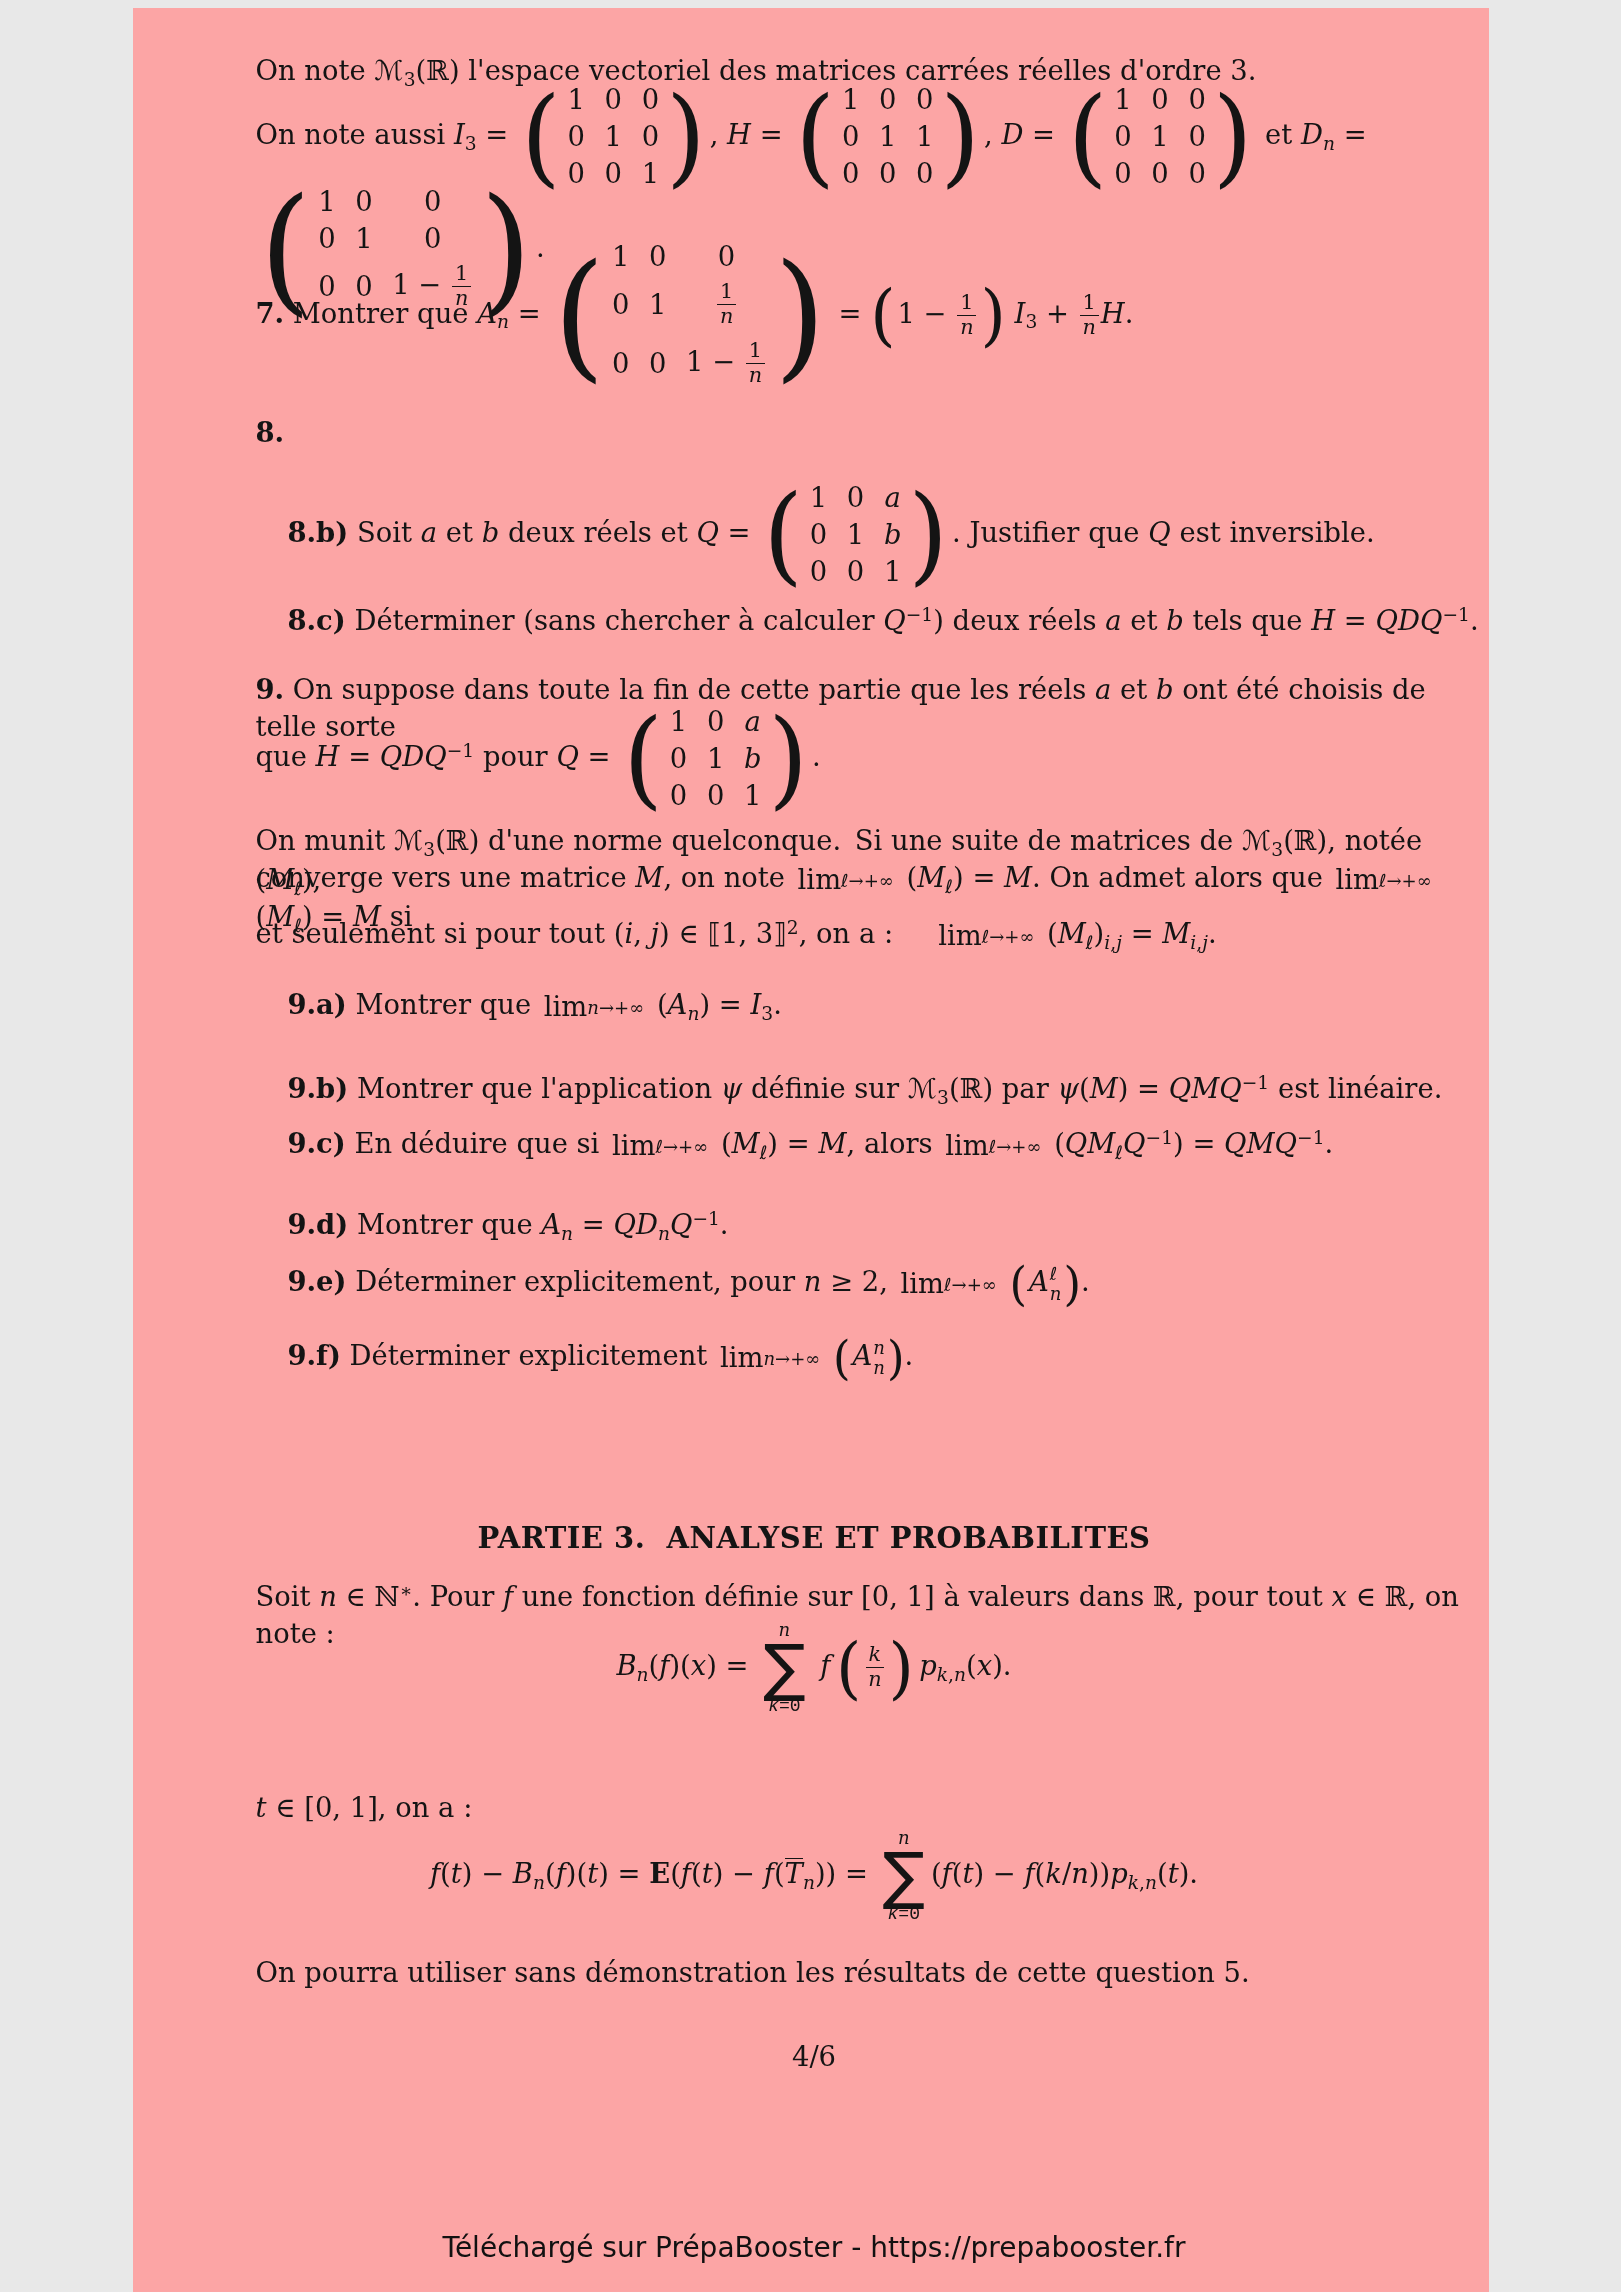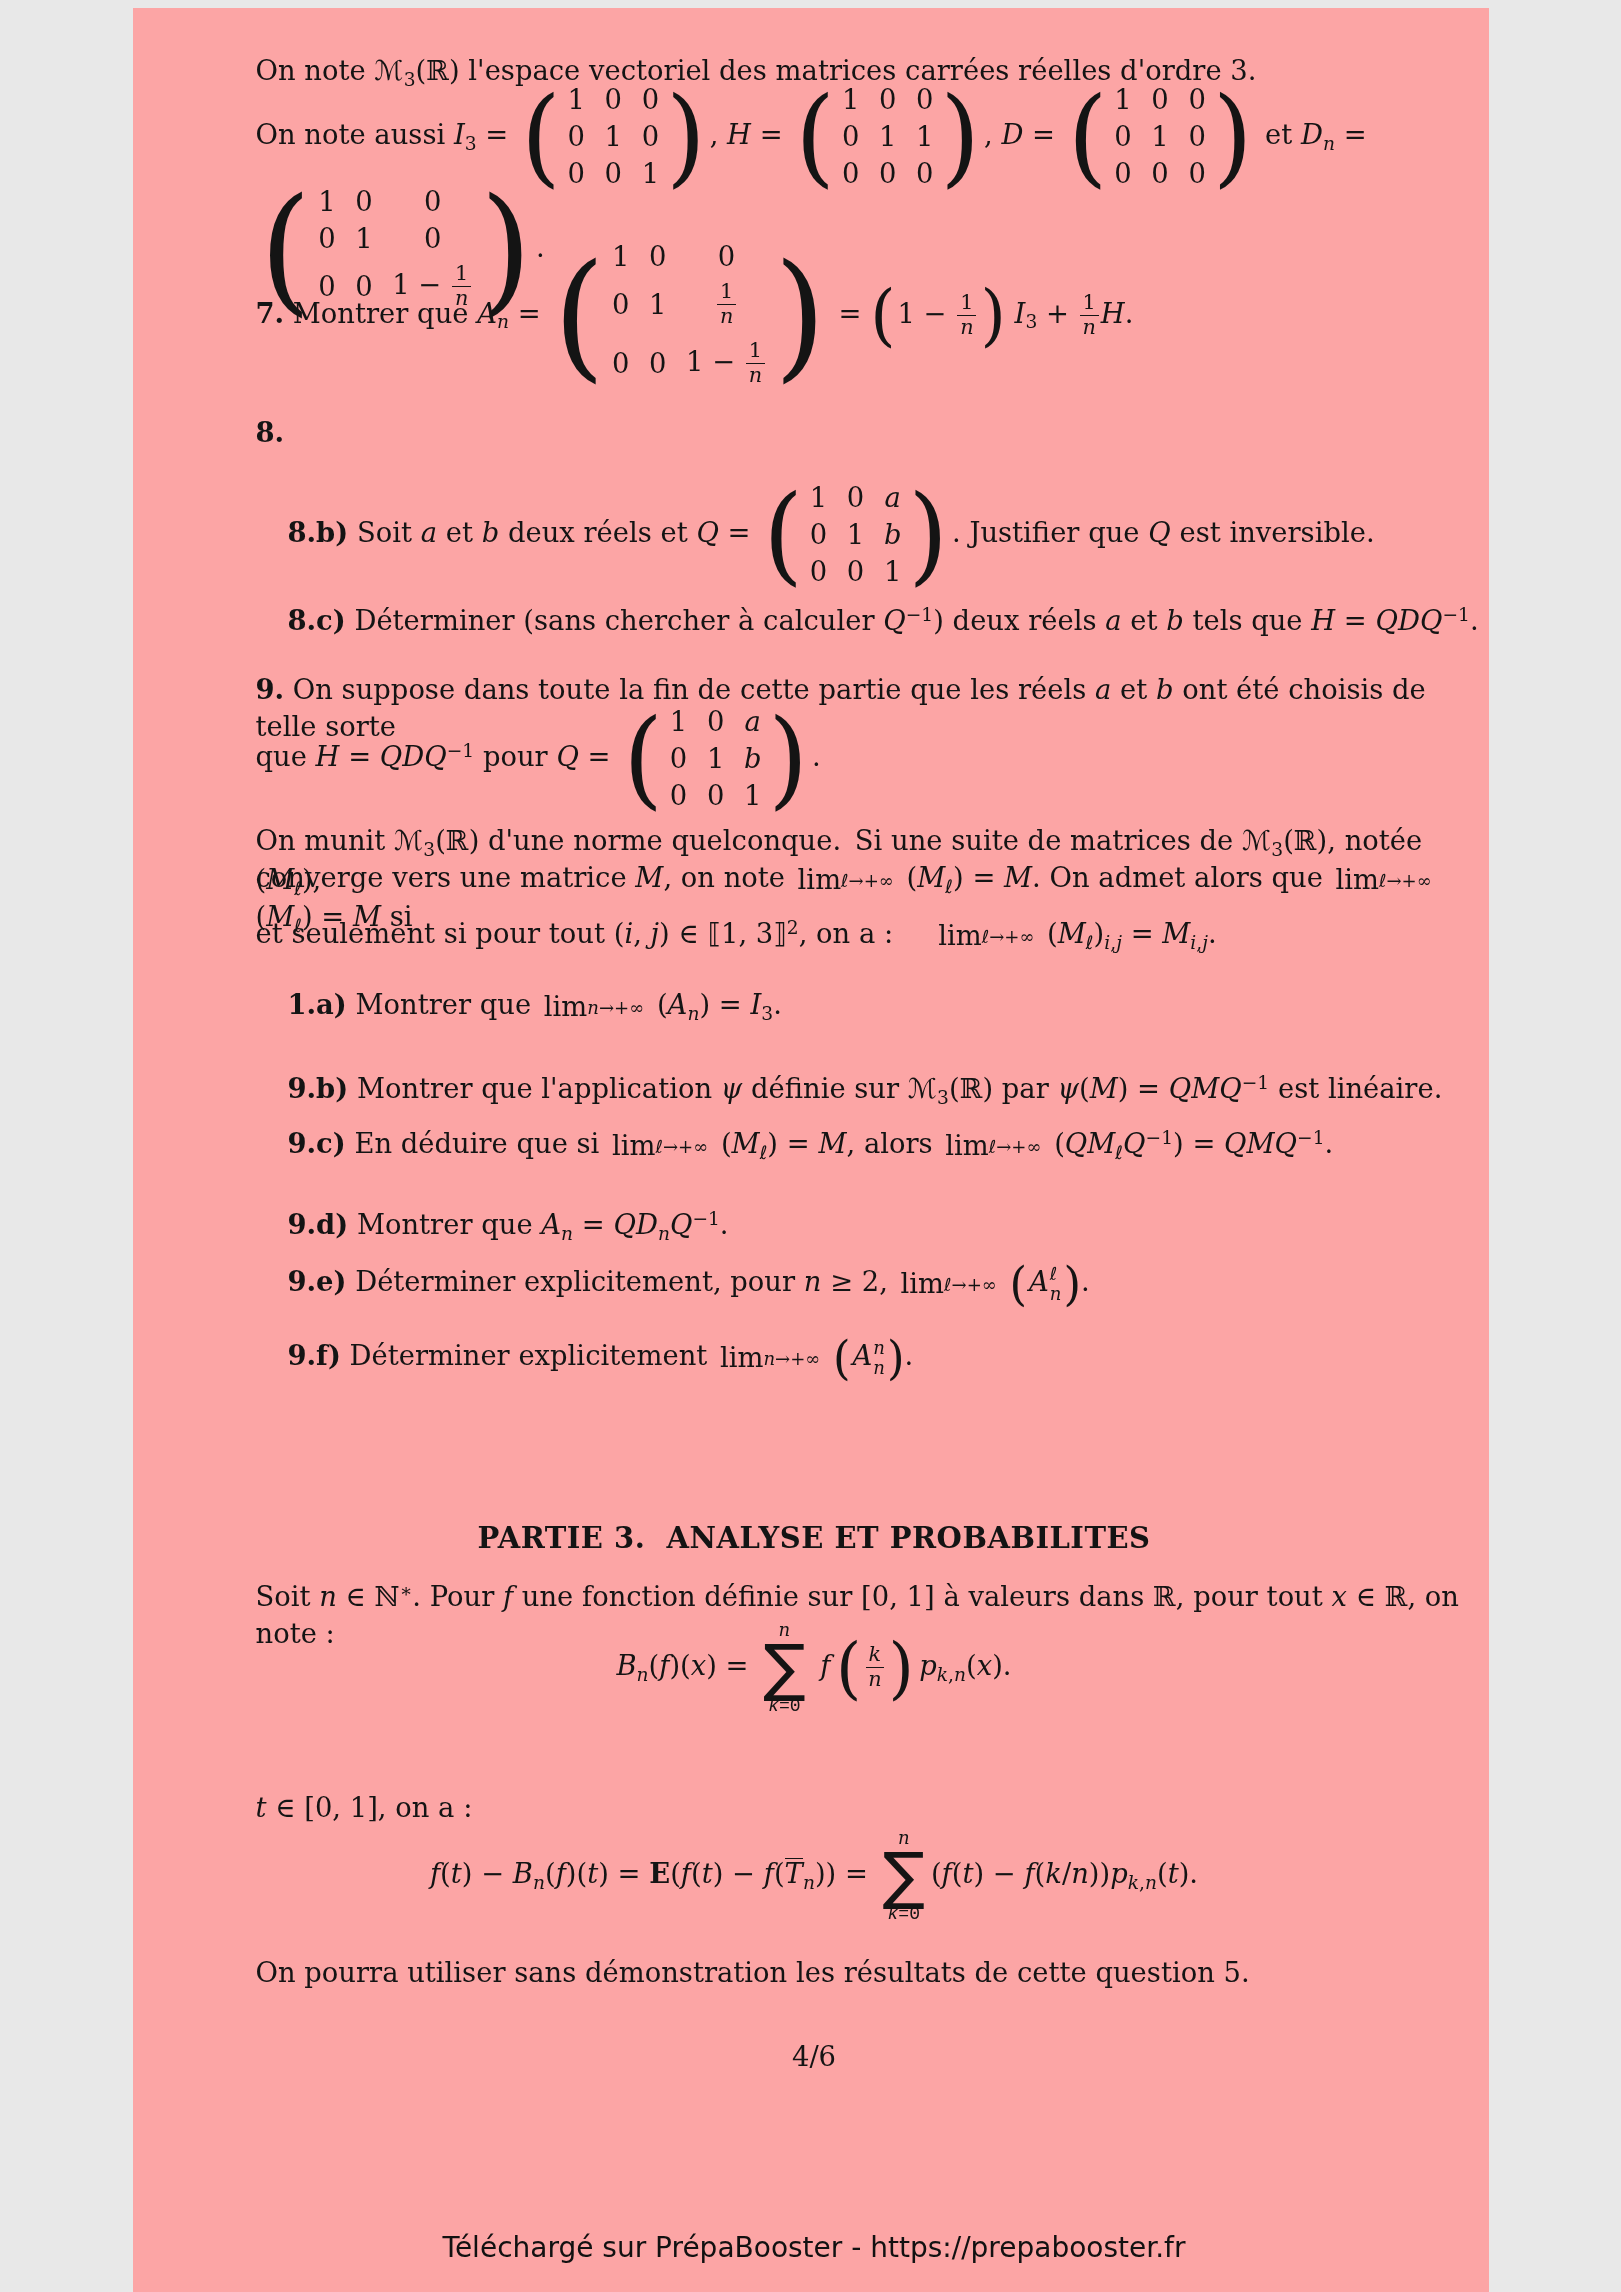--- a/index.html
+++ b/index.html
@@ -179,21 +179,21 @@
         <span class="lt">lim</span>
         <span class="lu">ℓ→+∞</span>
       </span> (<span class="mi">M</span><span class="msub">ℓ</span>) = <span class="mi">M</span>. On admet alors que <span class="mlim">
         <span class="lt">lim</span>
         <span class="lu">ℓ→+∞</span>
       </span> (<span class="mi">M</span><span class="msub">ℓ</span>) = <span class="mi">M</span> si</div>
   <div class="blk" style="top:907px">et seulement si pour tout (<span class="mi">i</span>, <span class="mi">j</span>) ∈ ⟦1, 3⟧<span class="msup">2</span>, on a :  <span class="mlim">
         <span class="lt">lim</span>
         <span class="lu">ℓ→+∞</span>
       </span> (<span class="mi">M</span><span class="msub">ℓ</span>)<span class="msub"><span class="mi">i</span>,<span class="mi">j</span></span> = <span class="mi">M</span><span class="msub"><span class="mi">i</span>,<span class="mi">j</span></span>.</div>
-  <div class="blk ind" style="top:978px"><span class="mb">1.a)</span> Montrer que <span class="mlim">
+  <div class="blk ind" style="top:978px"><span class="mb">9.a)</span> Montrer que <span class="mlim">
         <span class="lt">lim</span>
         <span class="lu"><span class="mi">n</span>→+∞</span>
       </span> (<span class="mi">A</span><span class="msub"><span class="mi">n</span></span>) = <span class="mi">I</span><span class="msub">3</span>.</div>
   <div class="blk ind" style="top:1062px"><span class="mb">9.b)</span> Montrer que l'application <span class="mi">ψ</span> définie sur ℳ<span class="msub">3</span>(ℝ) par <span class="mi">ψ</span>(<span class="mi">M</span>) = <span class="mi">Q</span><span class="mi">M</span><span class="mi">Q</span><span class="msup">−1</span> est linéaire.</div>
   <div class="blk ind" style="top:1117px"><span class="mb">9.c)</span> En déduire que si <span class="mlim">
         <span class="lt">lim</span>
         <span class="lu">ℓ→+∞</span>
       </span> (<span class="mi">M</span><span class="msub">ℓ</span>) = <span class="mi">M</span>, alors <span class="mlim">
         <span class="lt">lim</span>
         <span class="lu">ℓ→+∞</span>

